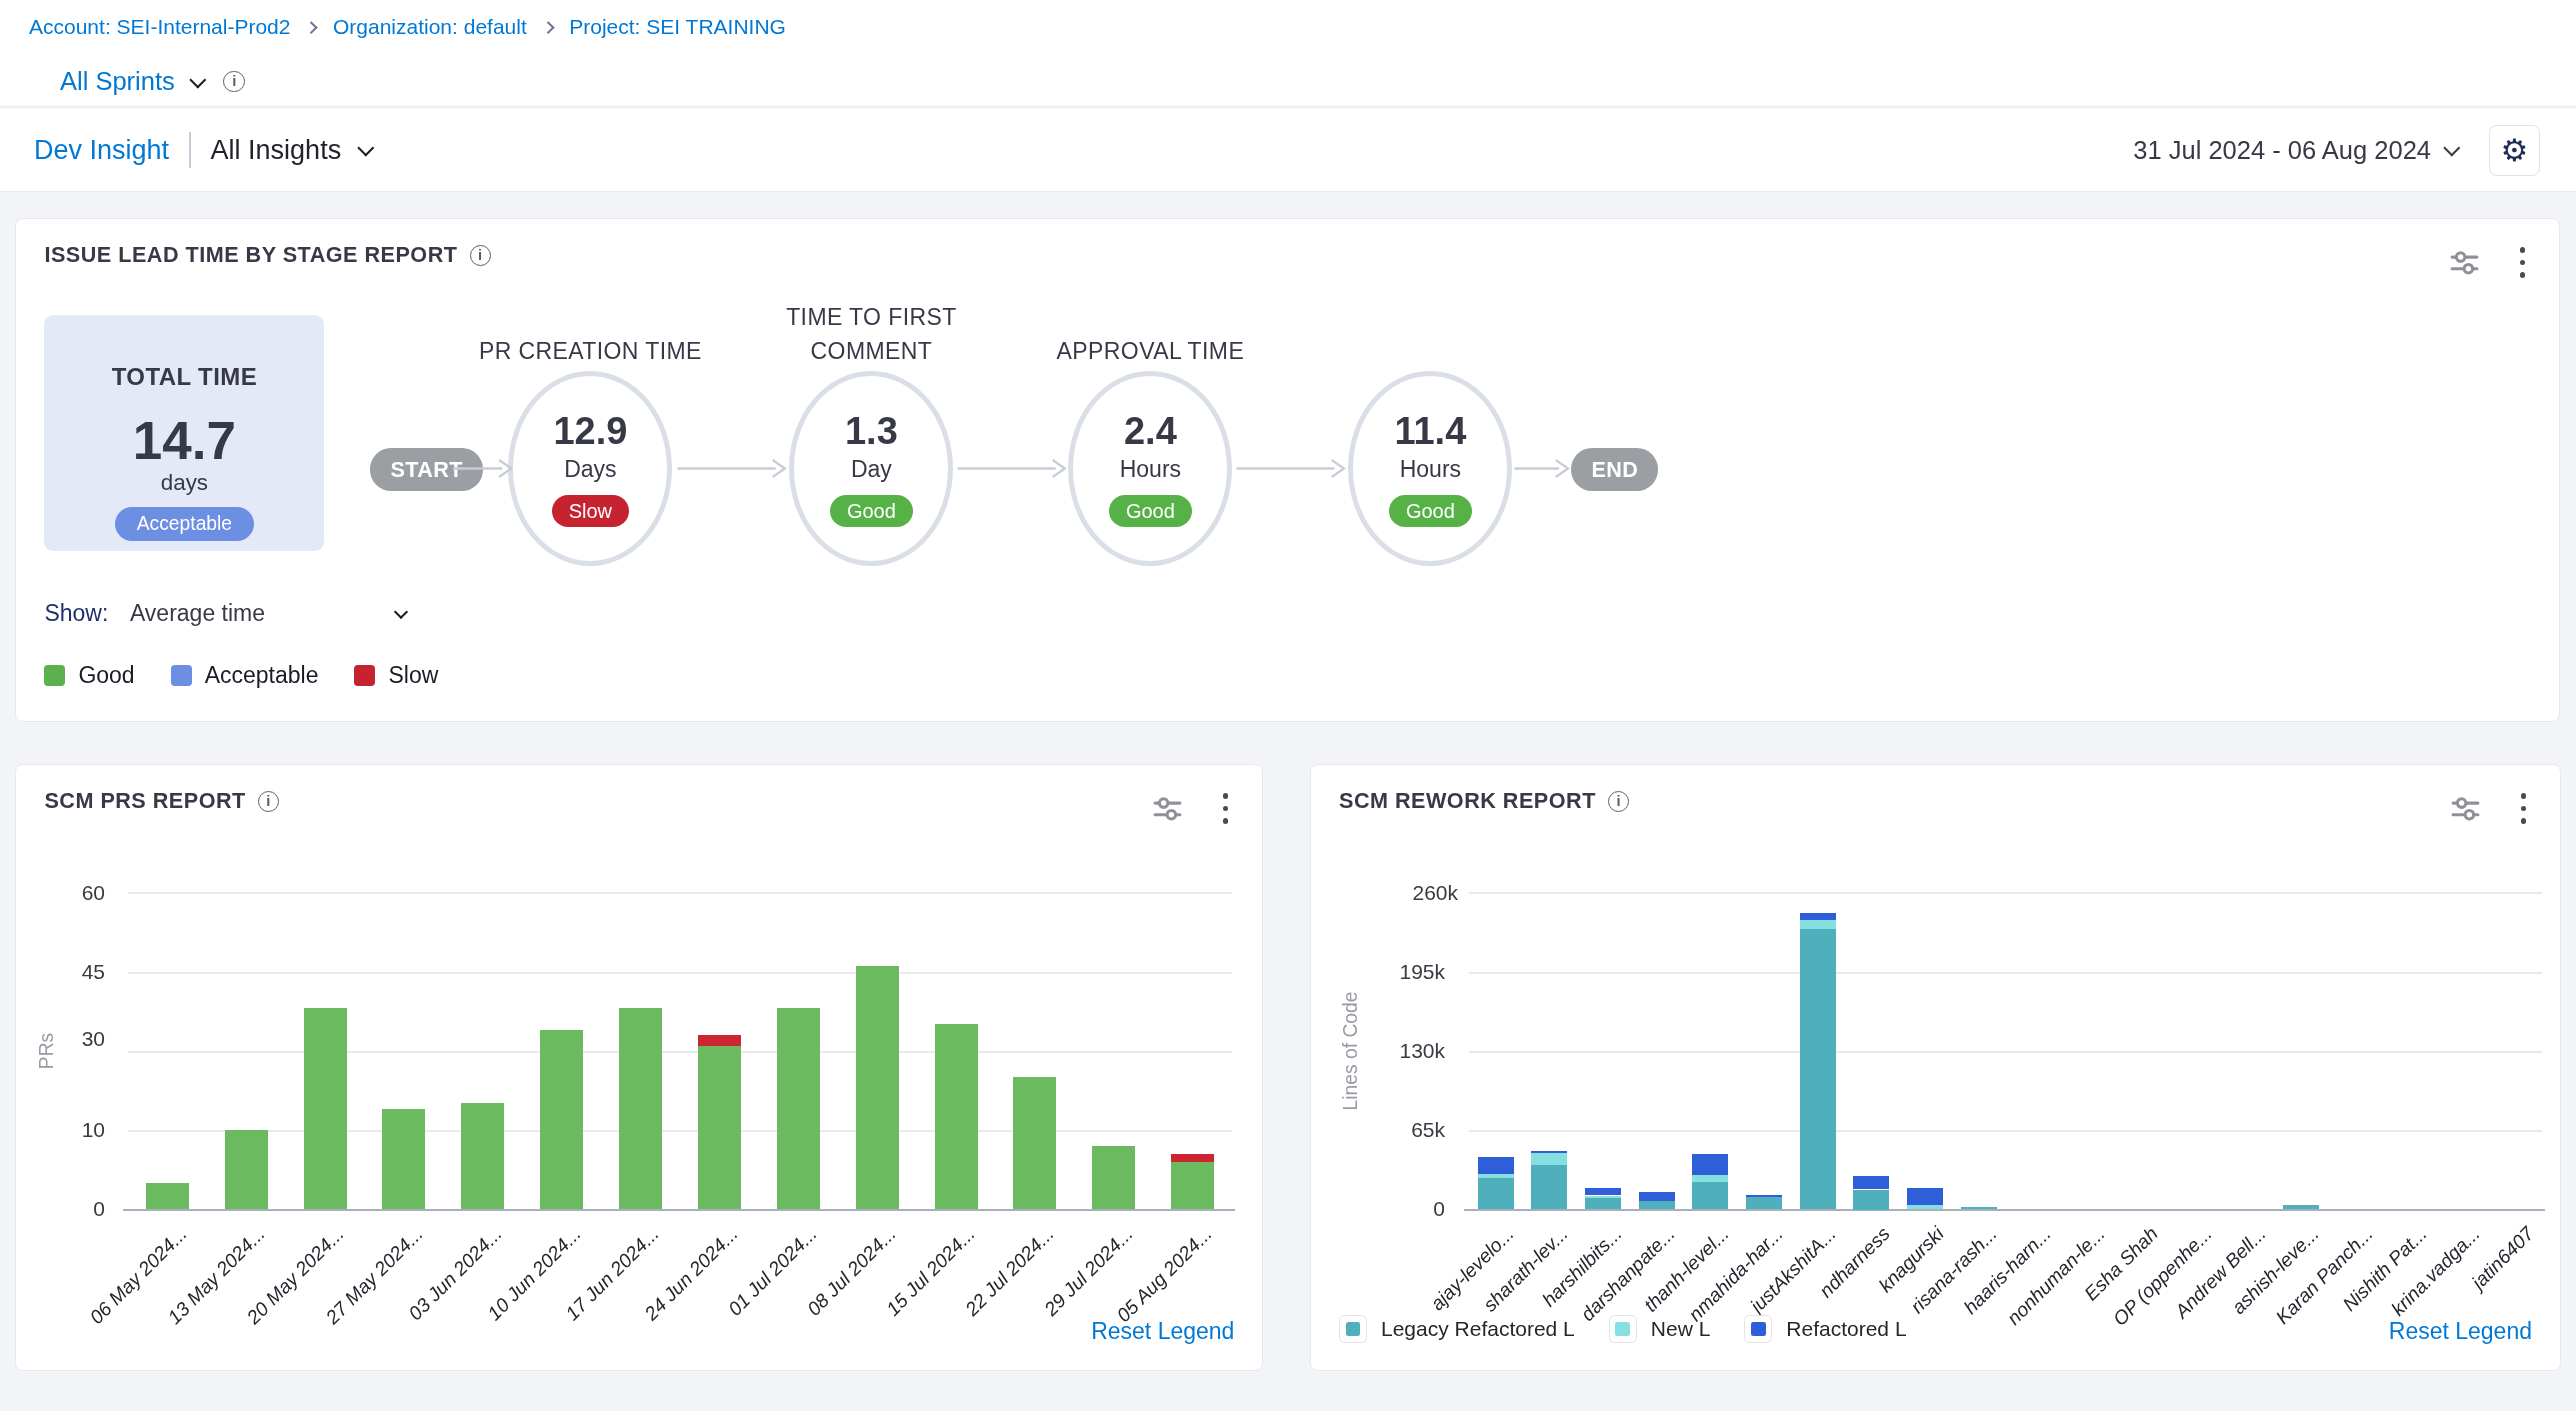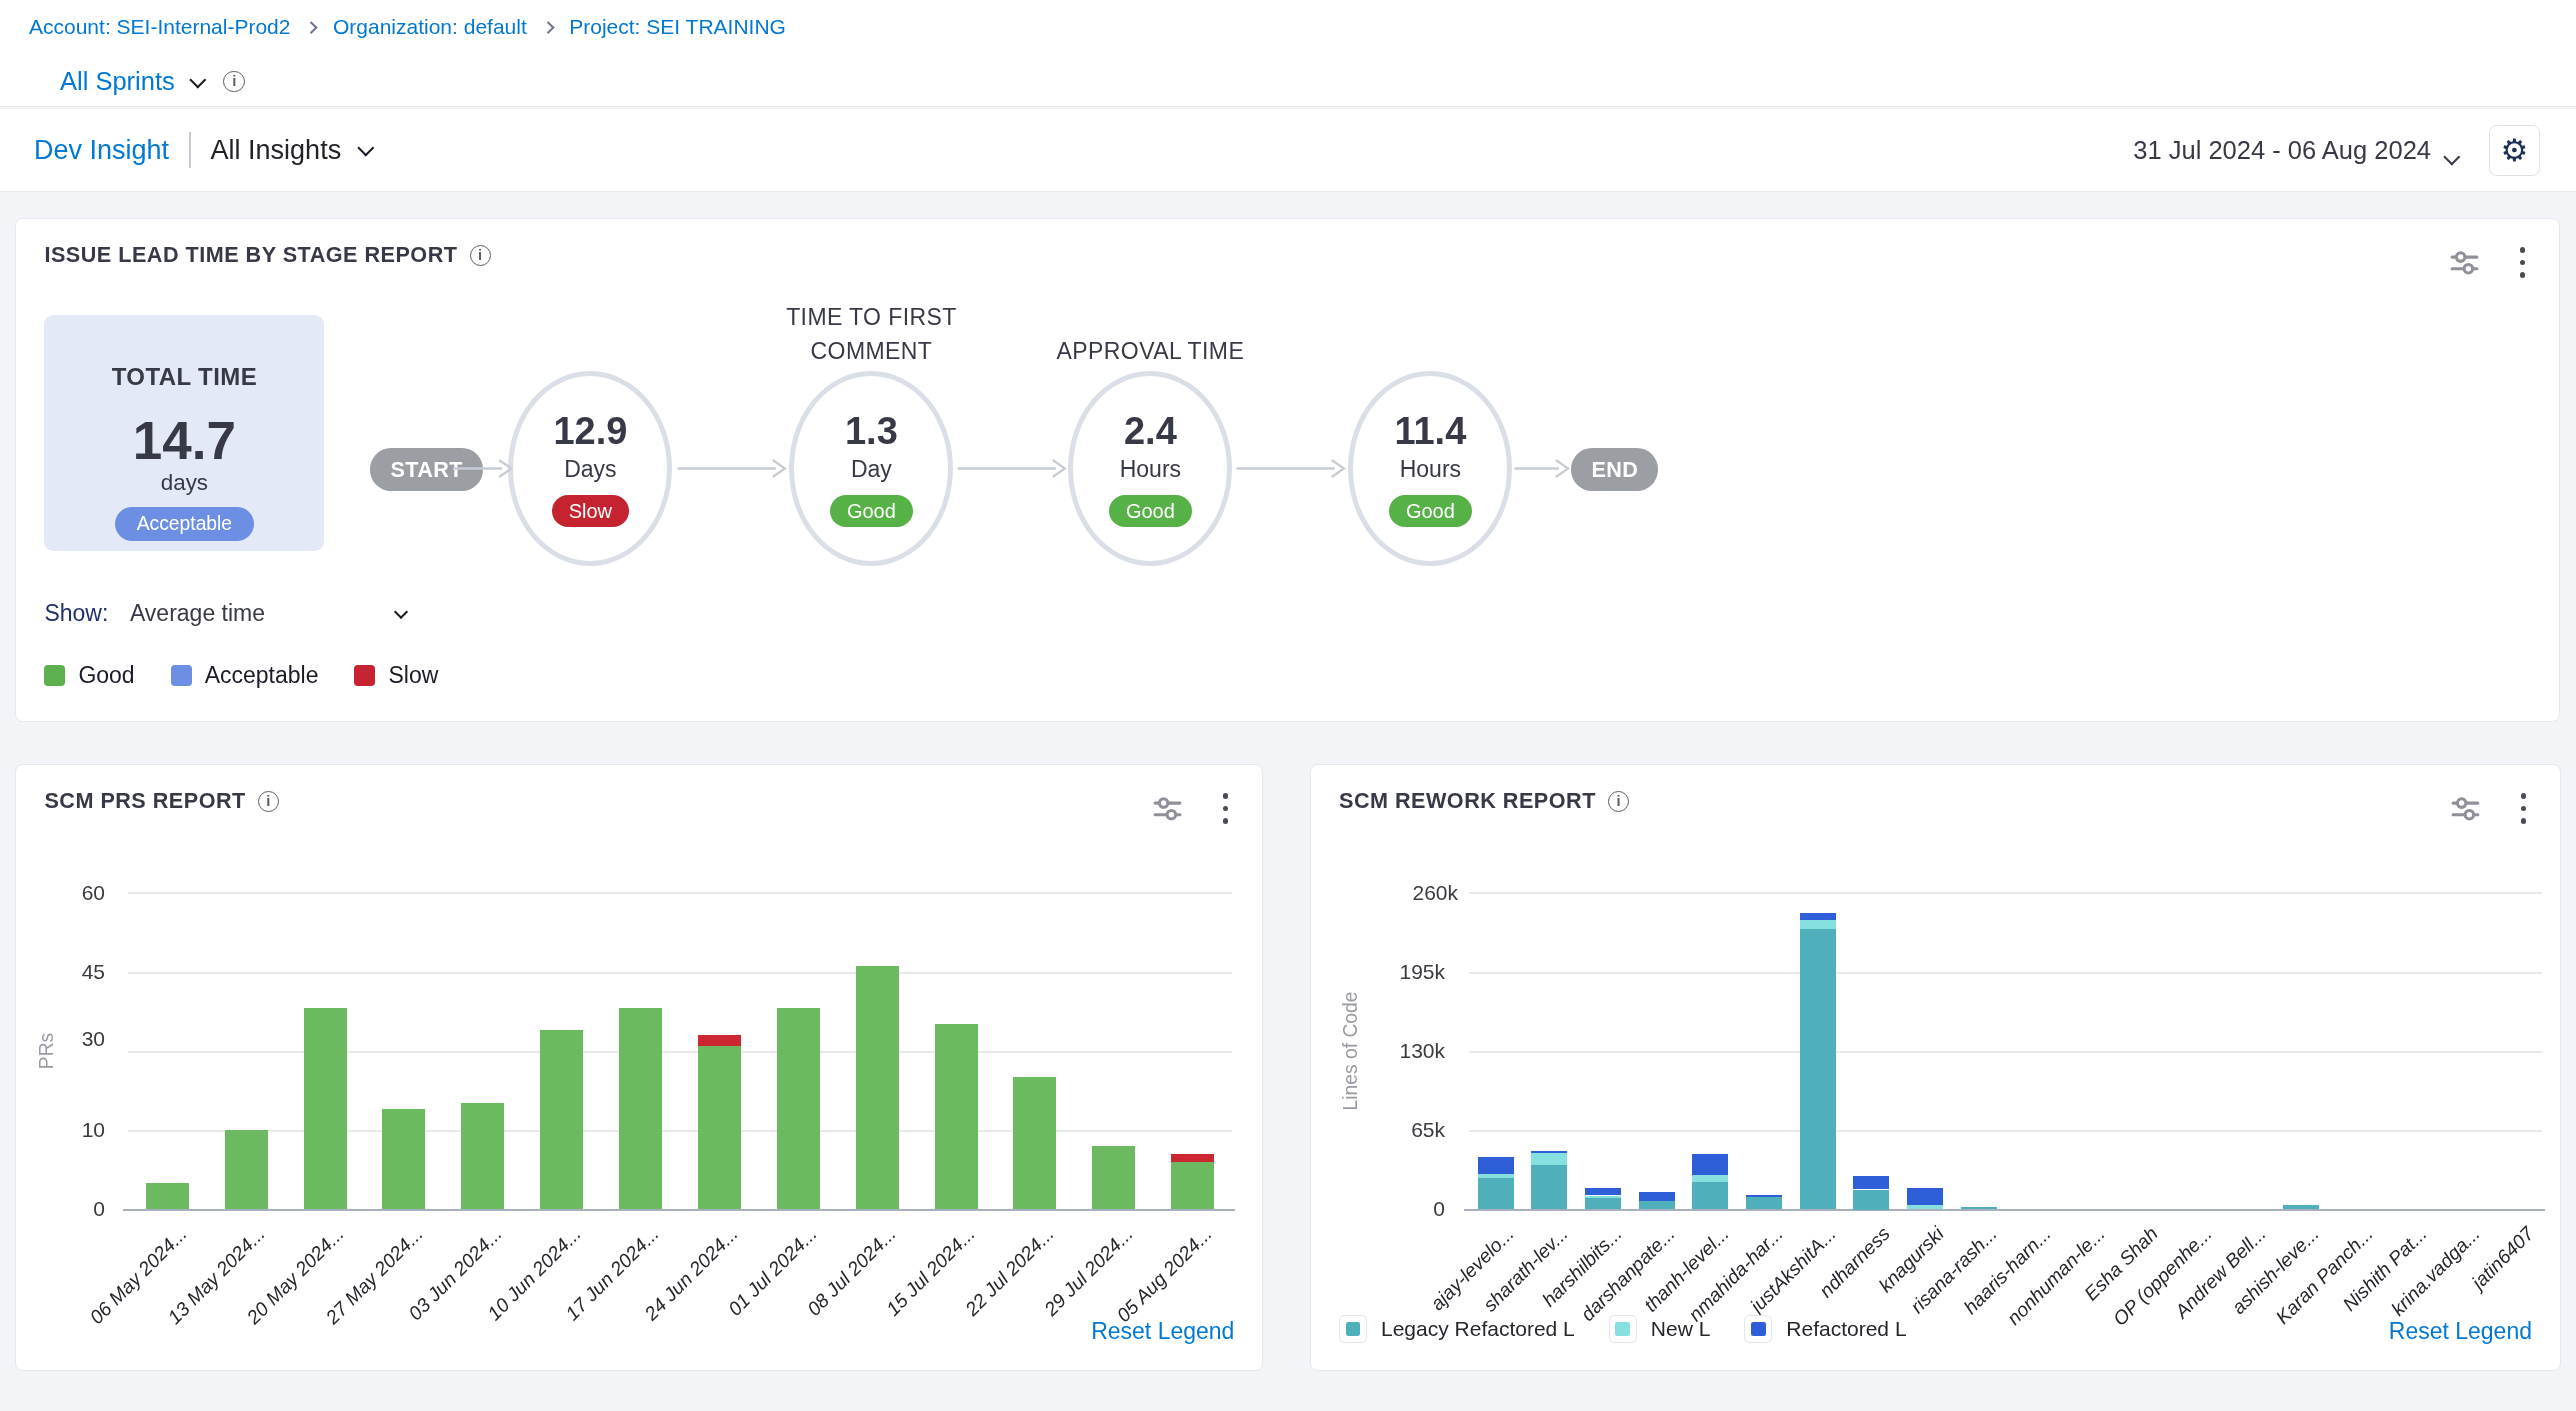--- a/index.html
+++ b/index.html
@@ -24,21 +24,21 @@
   .info-icon { display:inline-block; width:21.6px; height:21.6px; border:1.9px solid #5c5c66; border-radius:50%; color:#5c5c66; font-size:14.7px; line-height:18.5px; text-align:center; font-weight:700; margin-left:20px; font-style:normal; }
   .header2 {
     position: absolute; top:109px; left:0; width:2576px; height:83px;
     background:#fff; border-bottom:1.5px solid #e7e9f1; display:flex; align-items:center;
   }
   .insight-name { font-size:27px; color:#0278d5; margin-left:34px; }
   .v-divider { width:1.5px; height:36px; background:#c7c9d6; margin:0 20px; }
   .insights-menu { font-size:27px; color:#22222a; display:flex; align-items:center; }
   .insights-menu .chev { margin-left:18.5px; }
   .header2-right { position:absolute; right:36px; display:flex; align-items:center; }
-  .date-range { font-size:25.5px; color:#383946; display:flex; align-items:flex-end; margin-right:31px; }
+  .date-range { font-size:25.5px; color:#383946; display:flex; align-items:center; margin-right:31px; }
   .date-range .chev { margin-left:15.4px; border-color:#383946; }
   .gear-btn { width:51px; height:51px; border:1.5px solid #dfe1e9; border-radius:7.7px; background:#fff; display:flex; align-items:center; justify-content:center; font-size:31px; color:#1e2f55; }
   
   .panel { position:absolute; background:#fff; border:1.5px solid #e6e8f0; border-radius:7.7px; }
   #panel-lead   { left:15.4px;   top:218px; width:2545px; height:504px; }
   #panel-prs    { left:15.4px;   top:764px; width:1248px; height:607px; }
   #panel-rework { left:1310px; top:764px; width:1251px; height:607px; }
   .panel-title { position:absolute; left:28px; top:23px; font-size:21.6px; font-weight:700; letter-spacing:0.5px; color:#383946; display:flex; align-items:center; }
   .panel-title .info-icon { margin-left:12.4px; width:21px; height:21px; line-height:18px; }
   .panel-icons { position:absolute; top:28px; right:34px; display:flex; align-items:center; gap:40px; }
@@ -136,20 +136,21 @@
   <div class="total-card">
     <div class="total-label">TOTAL TIME</div>
     <div class="total-value">14.7</div>
     <div class="total-unit">days</div>
     <span class="pill" style="background: rgb(108, 142, 227);">Acceptable</span>
   </div>
 
   <span class="flow-pill" style="left:354px">START</span>
   <span class="flow-pill" style="left:1555px">END</span>
 
+  <div class="stage-label" style="left:412px;width:324px">PR CREATION TIME</div>
   <div class="stage-label" style="left:739px;width:232px">TIME TO FIRST COMMENT</div>
   <div class="stage-label" style="left:972px;width:324px">APPROVAL TIME</div>
 
   <div class="stage-circle" style="left:492px">
     <div class="stage-value">12.9</div>
     <div class="stage-unit">Days</div>
     <span class="stage-badge" style="background: rgb(197, 35, 47);">Slow</span>
   </div>
   <div class="stage-circle" style="left:773px">
     <div class="stage-value">1.3</div>

